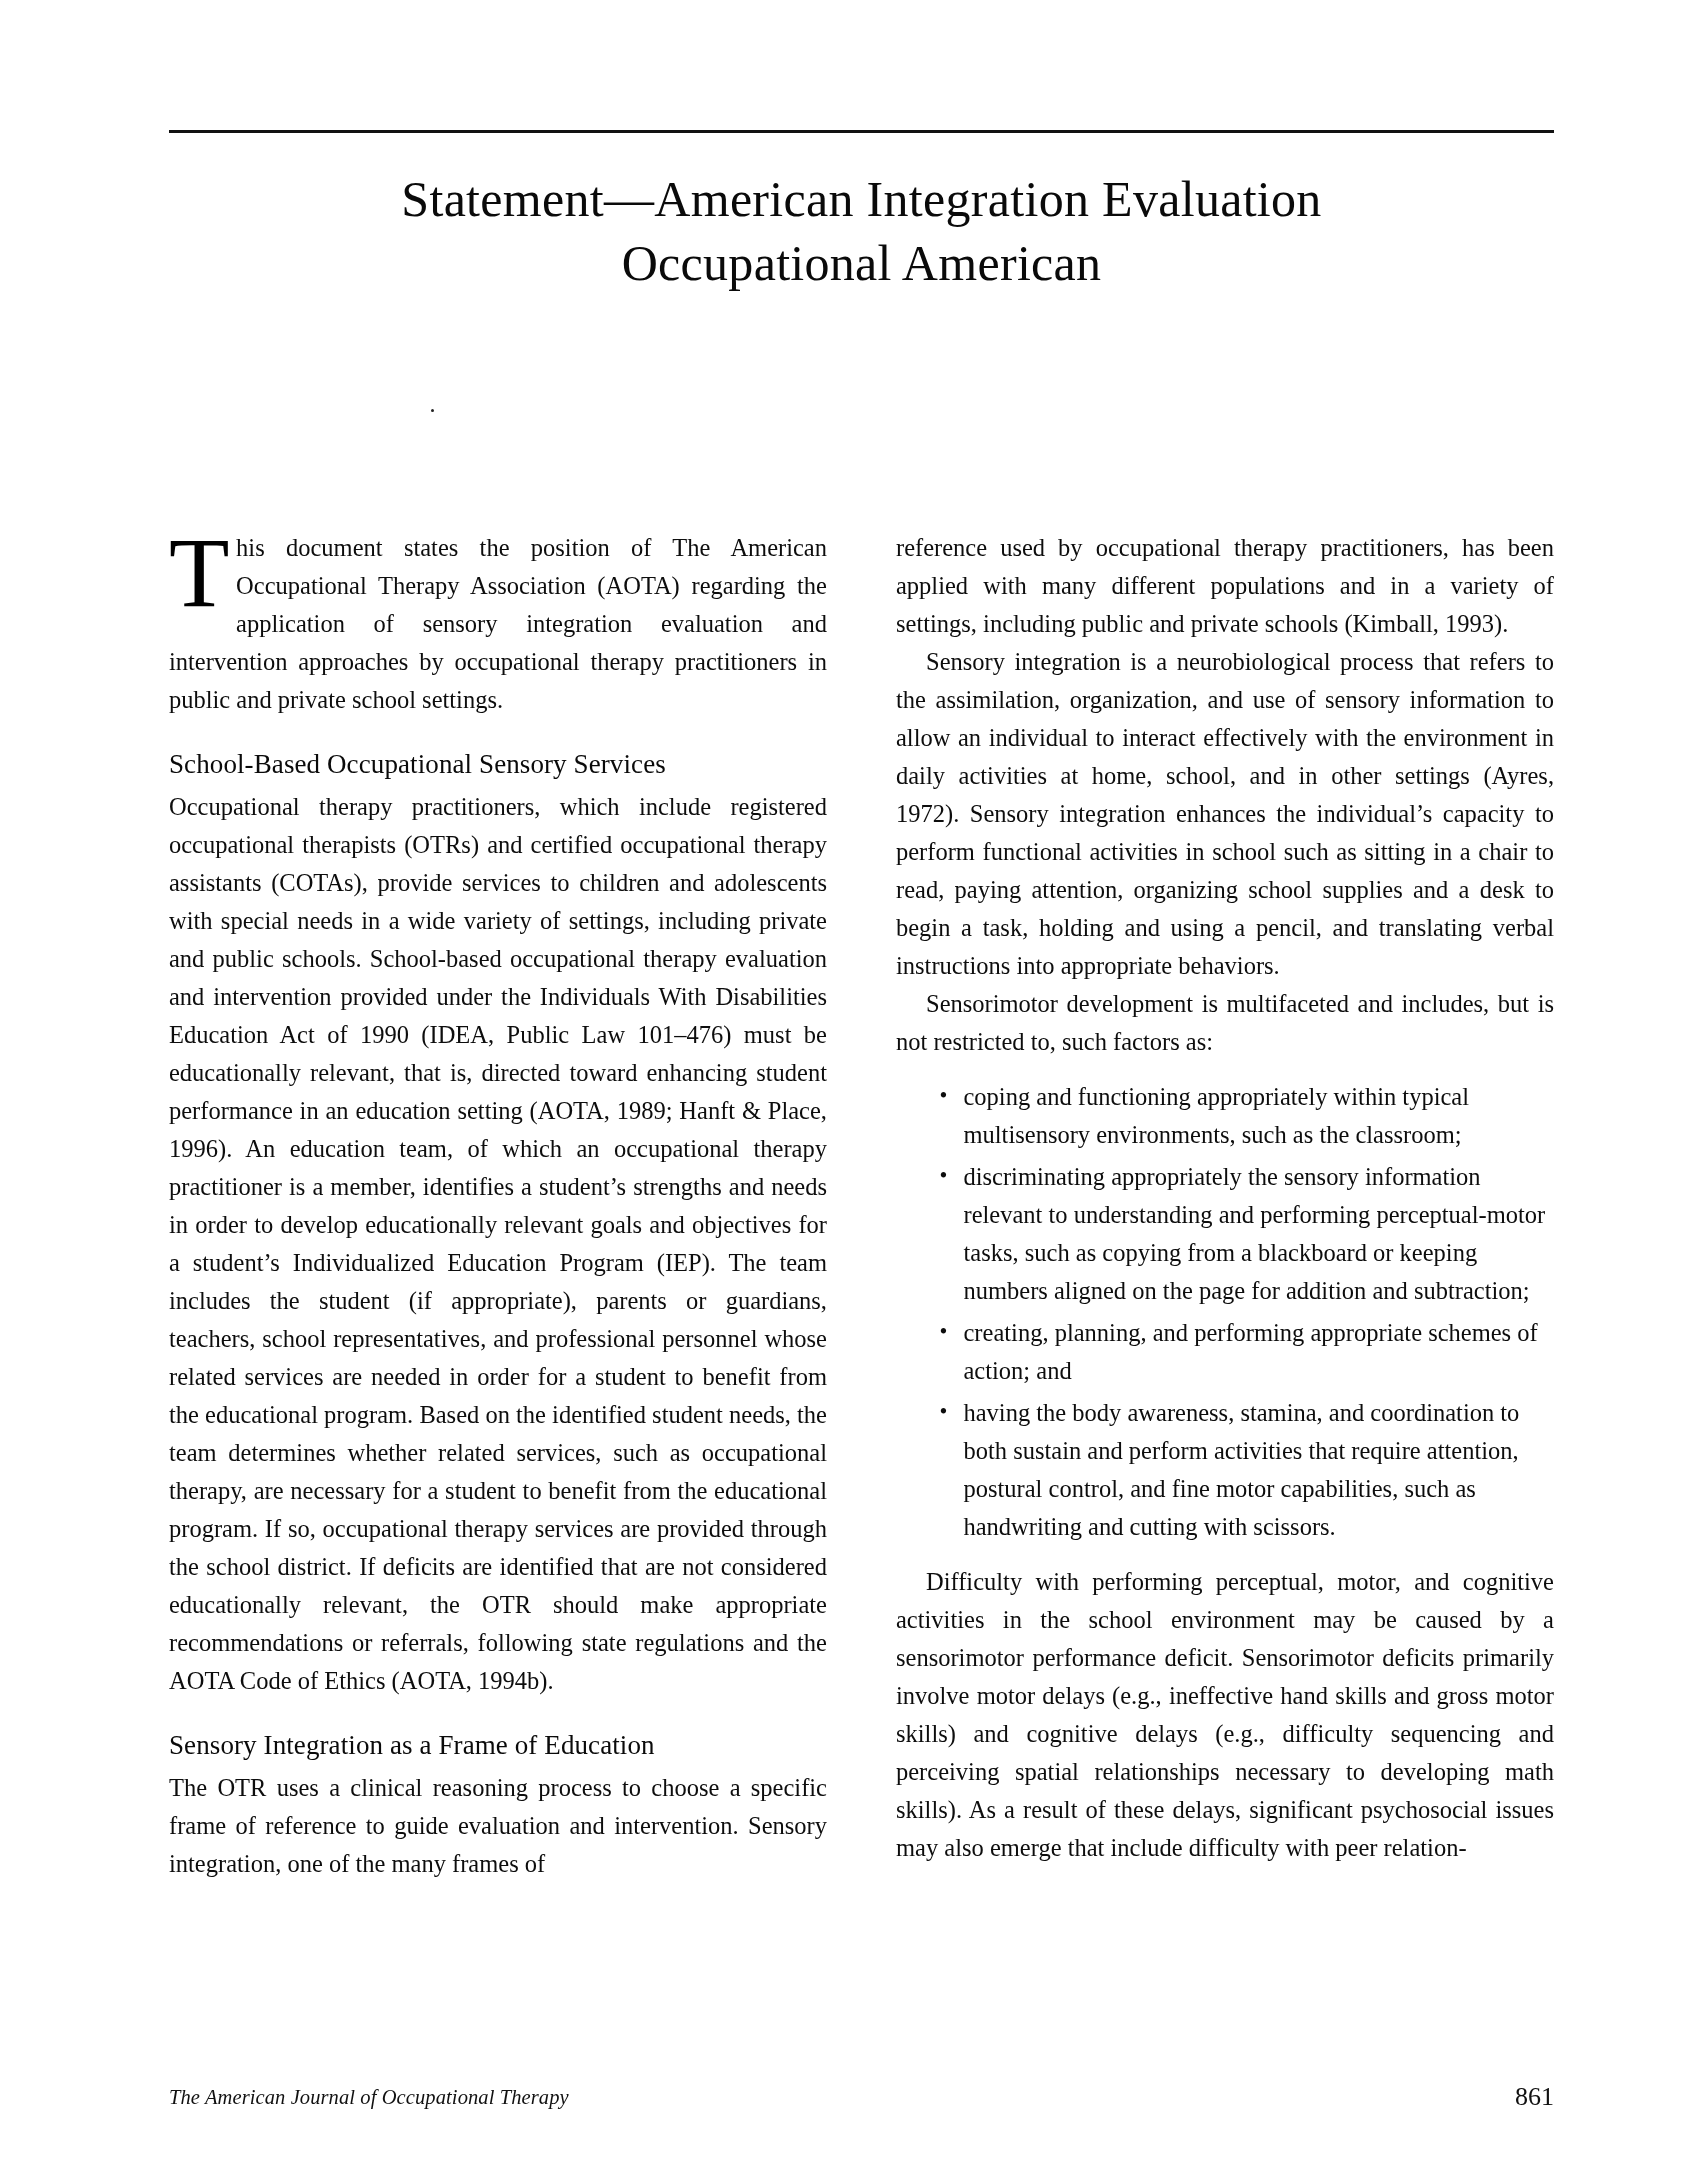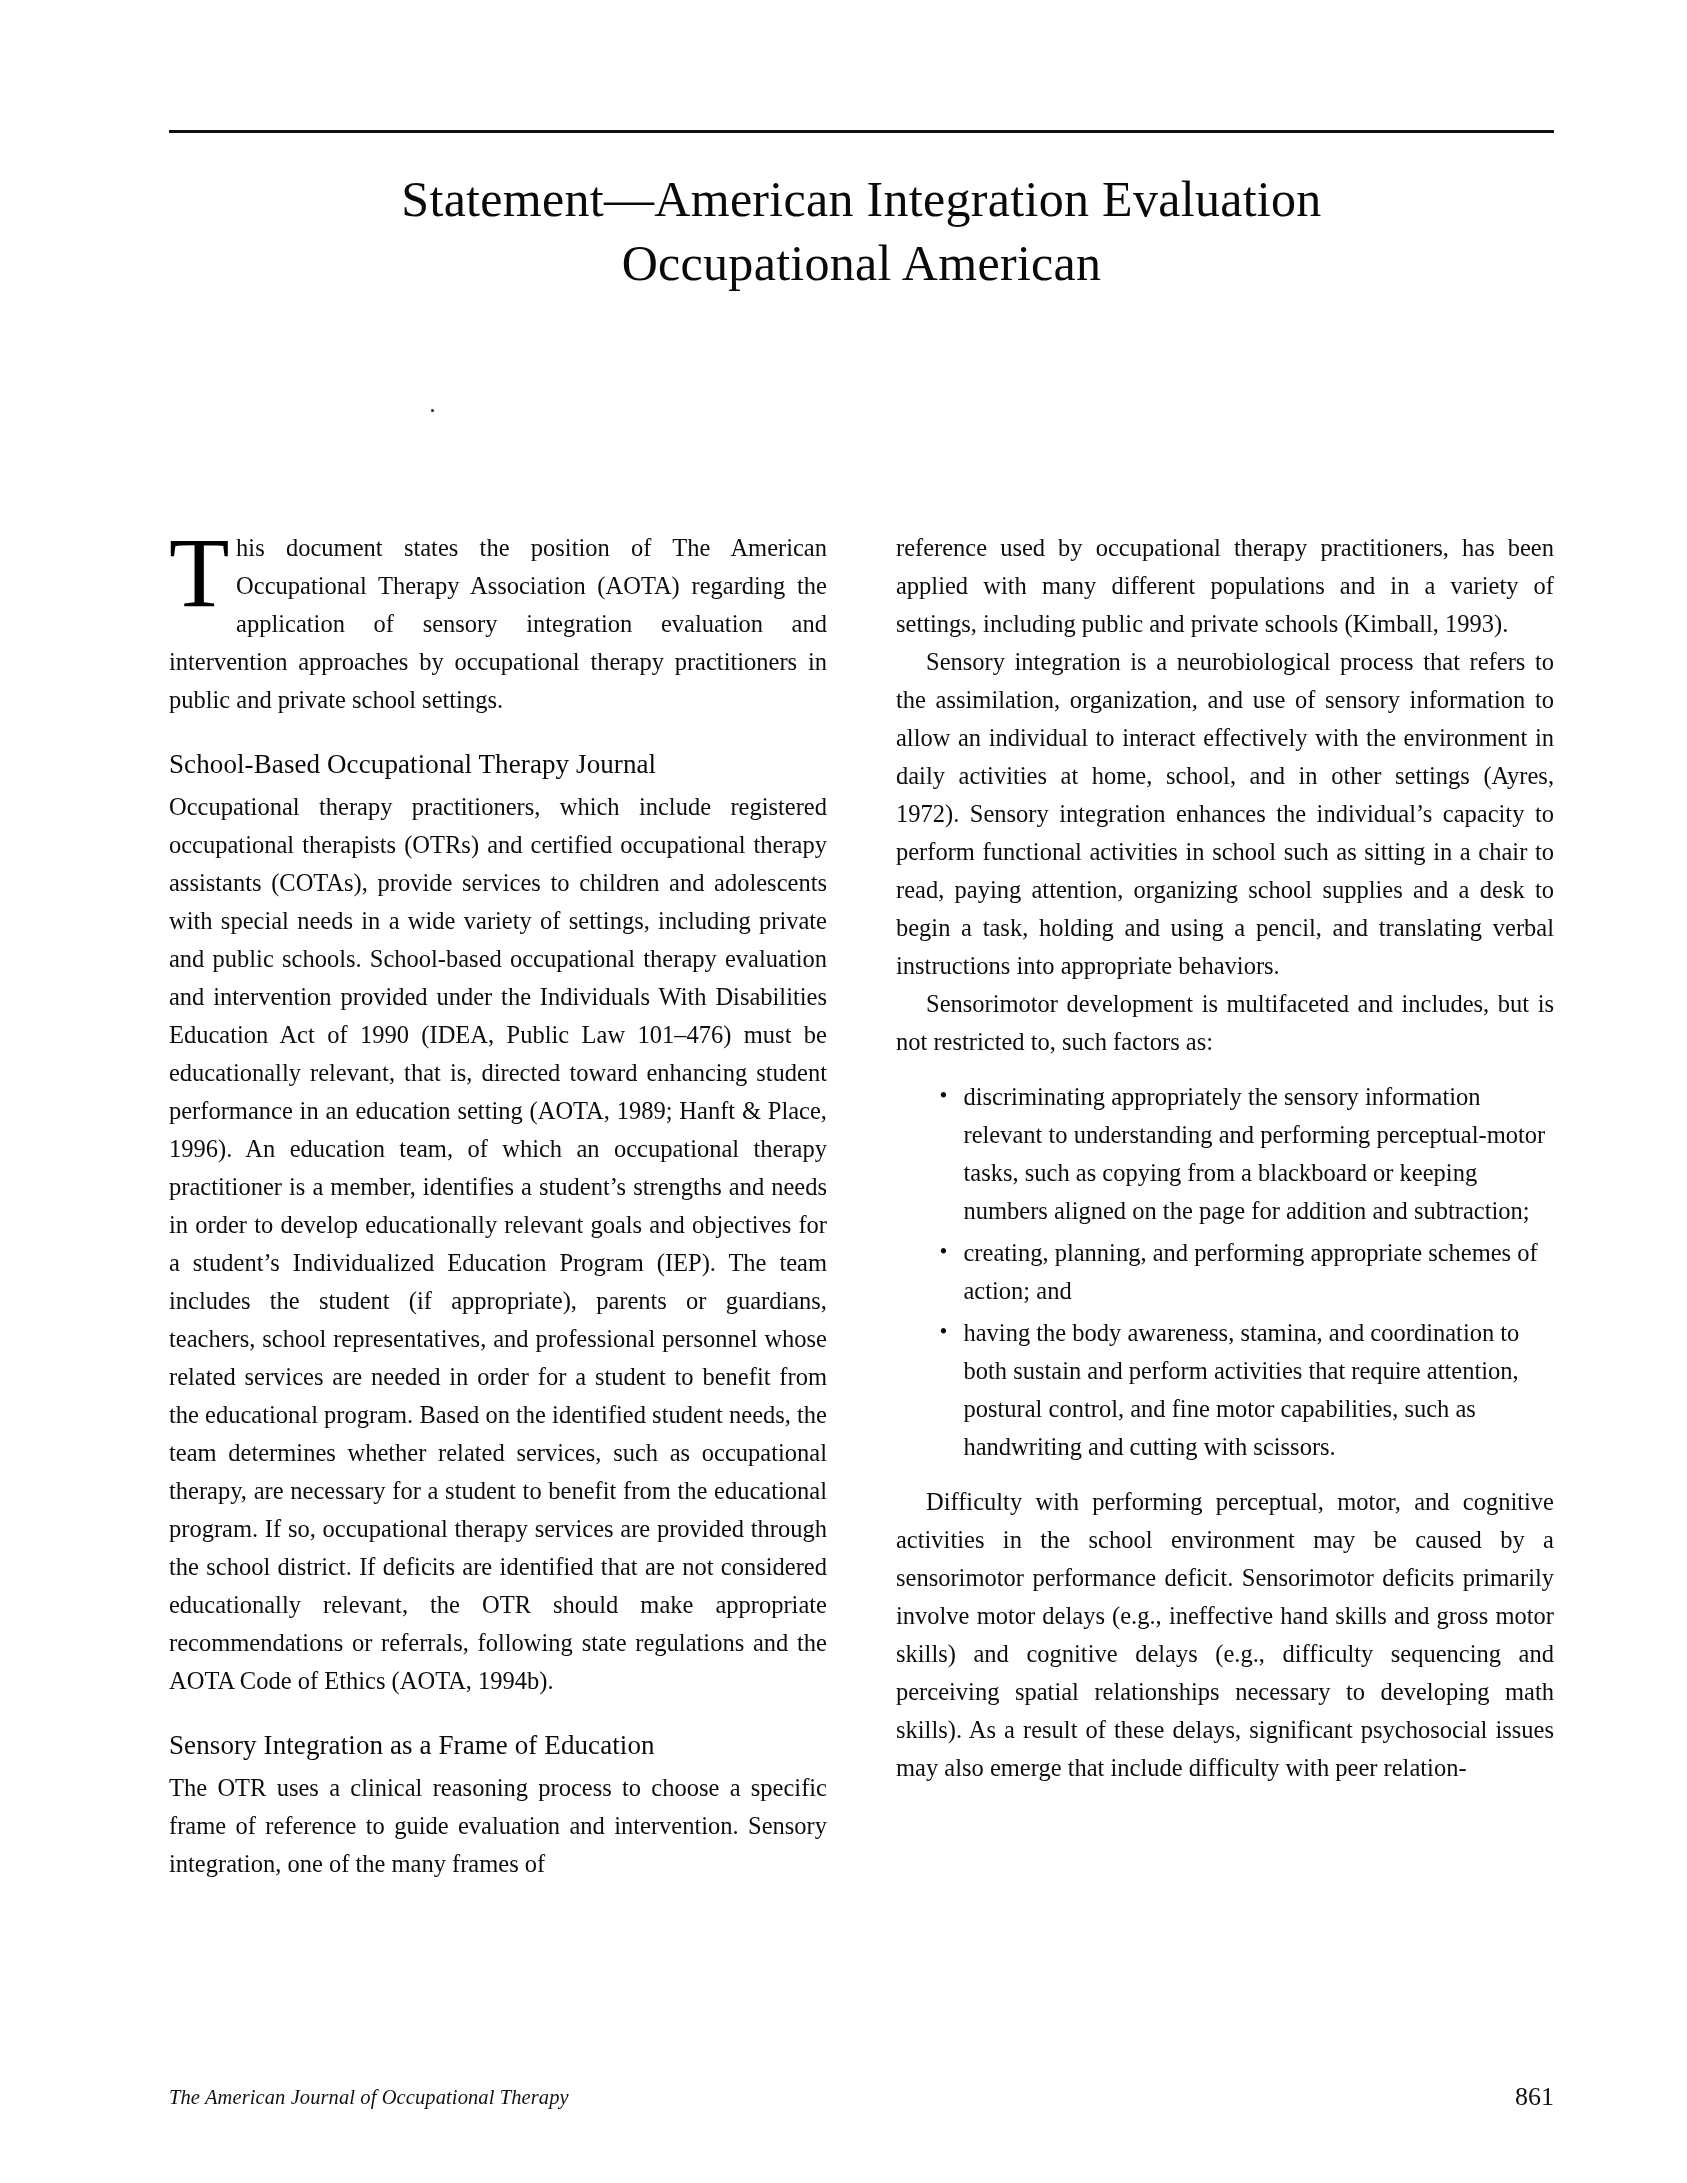--- a/index.html
+++ b/index.html
@@ -168,37 +168,38 @@
     <div class="title-line">Occupational American</div>
   </div>
 
   <div class="speck"></div>
 
   <div class="columns">
 
     <div class="col">
       <p class="body first-para"><span class="dropcap">T</span><span>his document states the position of The American Occupational Therapy Association (AOTA) regarding the application of sensory integration evaluation and intervention approaches by occupational therapy practitioners in public and private school settings.</span></p>
 
-      <h2 class="section-head">School-Based Occupational Therapy Journal</h2>
+      <h2 class="section-head">School-Based Occupational Sensory Services</h2>
 
       <p class="body">Occupational therapy practitioners, which include registered occupational therapists (OTRs) and certified occupational therapy assistants (COTAs), provide services to children and adolescents with special needs in a wide variety of settings, including private and public schools. School-based occupational therapy evaluation and intervention provided under the Individuals With Disabilities Education Act of 1990 (IDEA, Public Law 101–476) must be educationally relevant, that is, directed toward enhancing student performance in an education setting (AOTA, 1989; Hanft &amp; Place, 1996). An education team, of which an occupational therapy practitioner is a member, identifies a student’s strengths and needs in order to develop educationally relevant goals and objectives for a student’s Individualized Education Program (IEP). The team includes the student (if appropriate), parents or guardians, teachers, school representatives, and professional personnel whose related services are needed in order for a student to benefit from the educational program. Based on the identified student needs, the team determines whether related services, such as occupational therapy, are necessary for a student to benefit from the educational program. If so, occupational therapy services are provided through the school district. If deficits are identified that are not considered educationally relevant, the OTR should make appropriate recommendations or referrals, following state regulations and the AOTA Code of Ethics (AOTA, 1994b).</p>
 
       <h2 class="section-head">Sensory Integration as a Frame of Education</h2>
 
       <p class="body">The OTR uses a clinical reasoning process to choose a specific frame of reference to guide evaluation and intervention. Sensory integration, one of the many frames of</p>
     </div>
 
     <div class="col">
       <p class="body">reference used by occupational therapy practitioners, has been applied with many different populations and in a variety of settings, including public and private schools (Kimball, 1993).</p>
 
       <p class="body indent">Sensory integration is a neurobiological process that refers to the assimilation, organization, and use of sensory information to allow an individual to interact effectively with the environment in daily activities at home, school, and in other settings (Ayres, 1972). Sensory integration enhances the individual’s capacity to perform functional activities in school such as sitting in a chair to read, paying attention, organizing school supplies and a desk to begin a task, holding and using a pencil, and translating verbal instructions into appropriate behaviors.</p>
 
       <p class="body indent">Sensorimotor development is multifaceted and includes, but is not restricted to, such factors as:</p>
 
       <ul class="bullets">
+        <li>coping and functioning appropriately within typical multisensory environments, such as the classroom;</li>
         <li>discriminating appropriately the sensory information relevant to understanding and performing perceptual-motor tasks, such as copying from a blackboard or keeping numbers aligned on the page for addition and subtraction;</li>
         <li>creating, planning, and performing appropriate schemes of action; and</li>
         <li>having the body awareness, stamina, and coordination to both sustain and perform activities that require attention, postural control, and fine motor capabilities, such as handwriting and cutting with scissors.</li>
       </ul>
 
       <p class="body indent">Difficulty with performing perceptual, motor, and cognitive activities in the school environment may be caused by a sensorimotor performance deficit. Sensorimotor deficits primarily involve motor delays (e.g., ineffective hand skills and gross motor skills) and cognitive delays (e.g., difficulty sequencing and perceiving spatial relationships necessary to developing math skills). As a result of these delays, significant psychosocial issues may also emerge that include difficulty with peer relation-</p>
     </div>
 
   </div>
 

